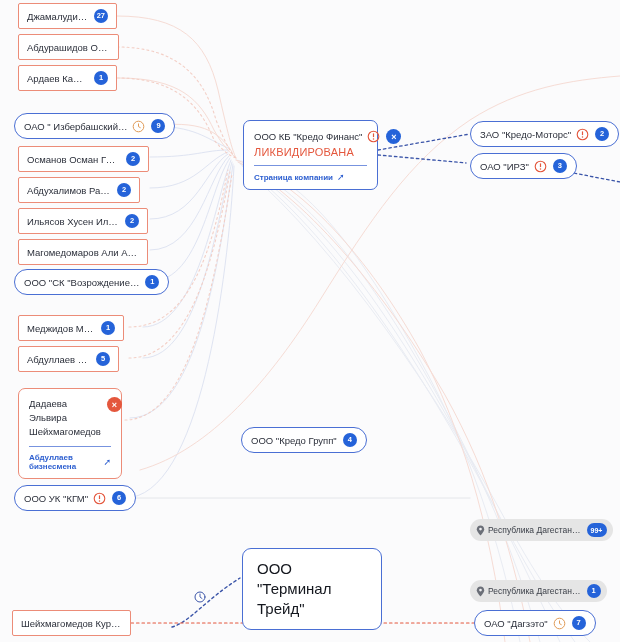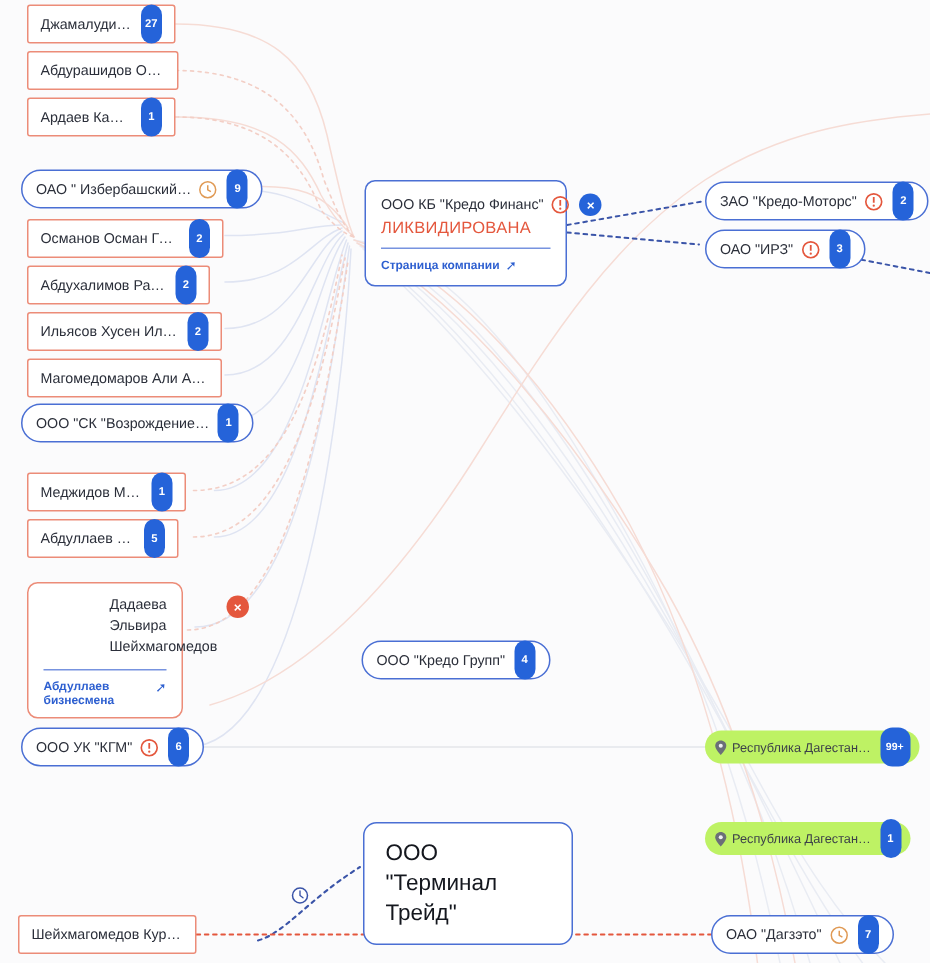--- a/index.html
+++ b/index.html
@@ -41,37 +41,38 @@
   
   .node.company {
     border: 1.4px solid #4a6fd4;
     border-radius: 16px;
     padding: 0 9px;
     height: 26px;
   }
   
   .node.region {
     border: none;
-    background: #bef264;
+    background: #e5e5e5;
     border-radius: 13px;
     padding: 0 6px 0 5px;
     height: 22px;
     font-size: 8.5px;
     color: #3c4049;
+    margin-top: 32px;
   }
   .node-label {
     overflow: hidden;
     text-overflow: ellipsis;
   }
   .badge {
     display: inline-flex;
     align-items: center;
     justify-content: center;
     min-width: 14px;
-    height: 26px;
+    height: 14px;
     padding: 0 3px;
     margin-left: 6px;
     border-radius: 7px;
     background: #2563d9;
     color: #fff;
     font-size: 7.5px;
     font-weight: bold;
     line-height: 1;
     flex: none;
   }
@@ -99,32 +100,32 @@
     cursor: pointer;
   }
   .card.company-card { border: 1.5px solid #4a6fd4; }
   .card.person-card  { border: 1.5px solid #ec8c78; }
   .card-head {
     display: flex; align-items: center;
     font-size: 9.5px; color: #2b2f3a;
     white-space: nowrap;
   }
   .card-title-wrap { display:flex; align-items:center; }
-  .card-title-multi { font-size: 9.5px; color:#2b2f3a; line-height: 14px; max-width: 108px; margin-left: 44px; }
+  .card-title-multi { font-size: 9.5px; color:#2b2f3a; line-height: 14px; max-width: 108px; }
   .card-status {
     font-size: 11px; color: #e4573d;
     margin-top: 2px; letter-spacing: .2px;
   }
   .card-sep {
     height: 1px; background: #4a6fd4; opacity: .75;
     margin: 7px 0 6px 0;
   }
   .card-link {
     font-size: 8px; color: #2d5fd0; font-weight: bold;
-    display: flex; align-items: flex-start; gap: 4px;
+    display: flex; align-items: center; gap: 4px;
   }
   .link-arrow { color: #2d5fd0; font-size: 9px; }
 
   .circ-ico {
     display:inline-flex; align-items:center; justify-content:center;
     width: 15px; height: 15px; border-radius:50%;
     margin-left: 6px; flex:none;
   }
   .circ-ico.close { background: #2563d9; color:#fff; font-size: 9px; font-weight:bold; }
   .circ-ico.close-red { background: #e4573d; color:#fff; font-size: 9px; font-weight:bold; }

